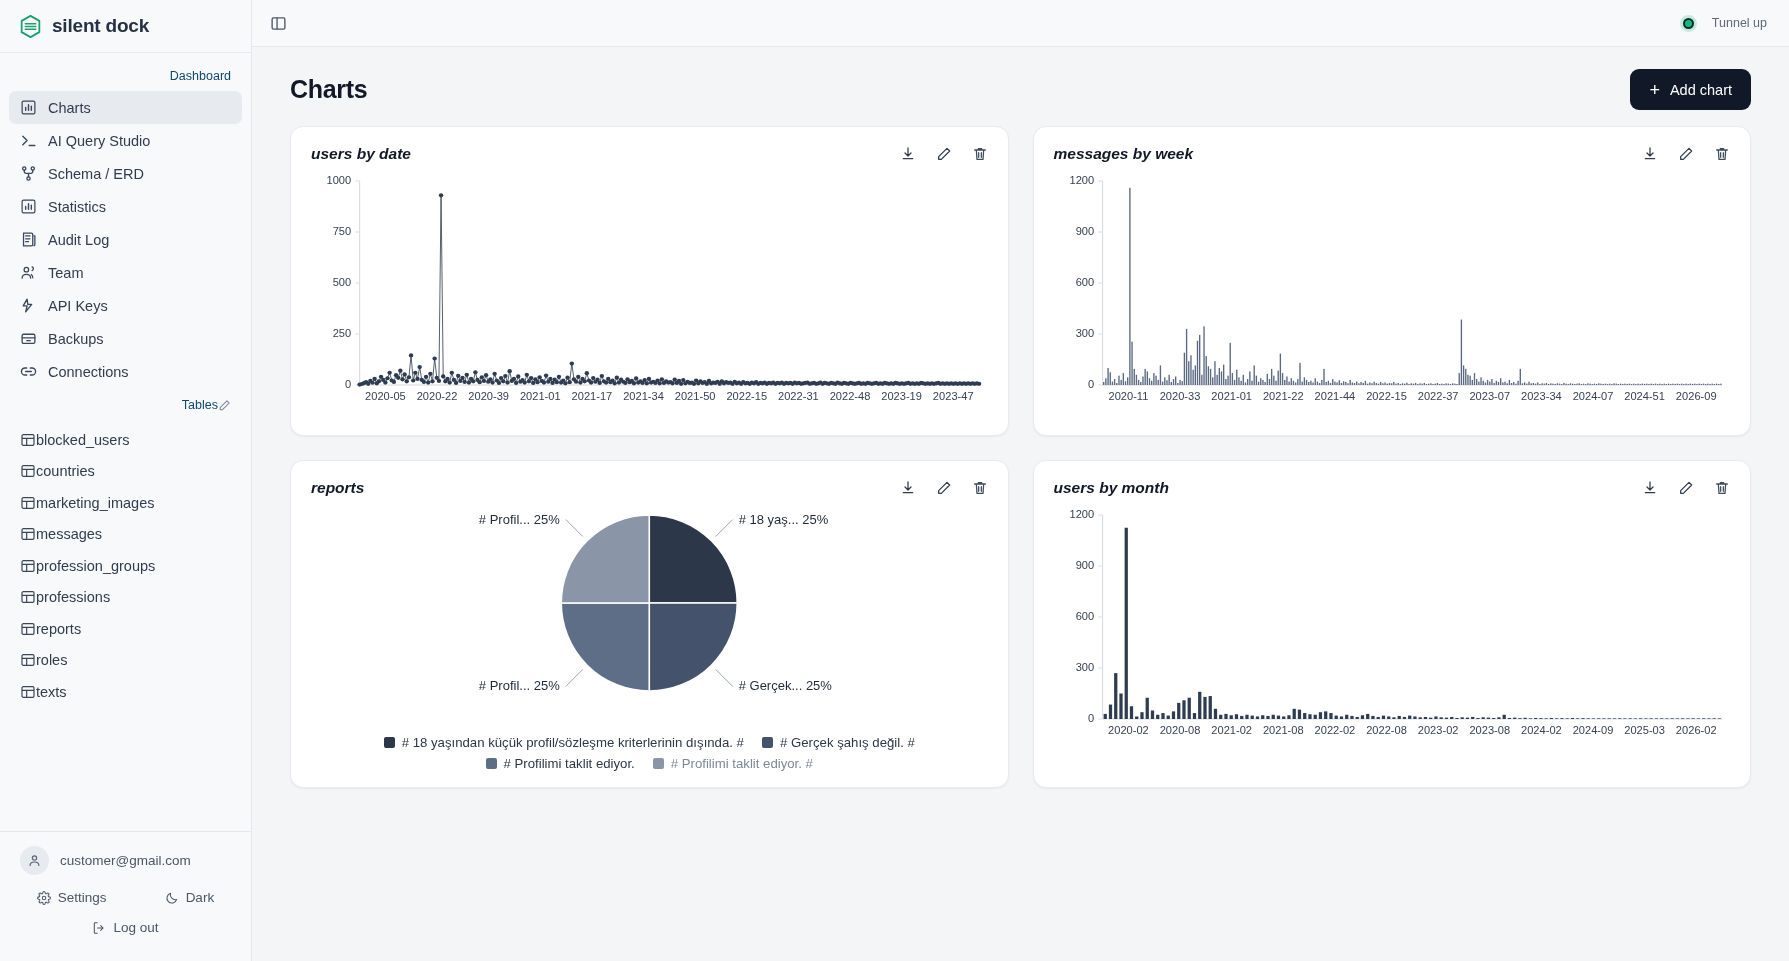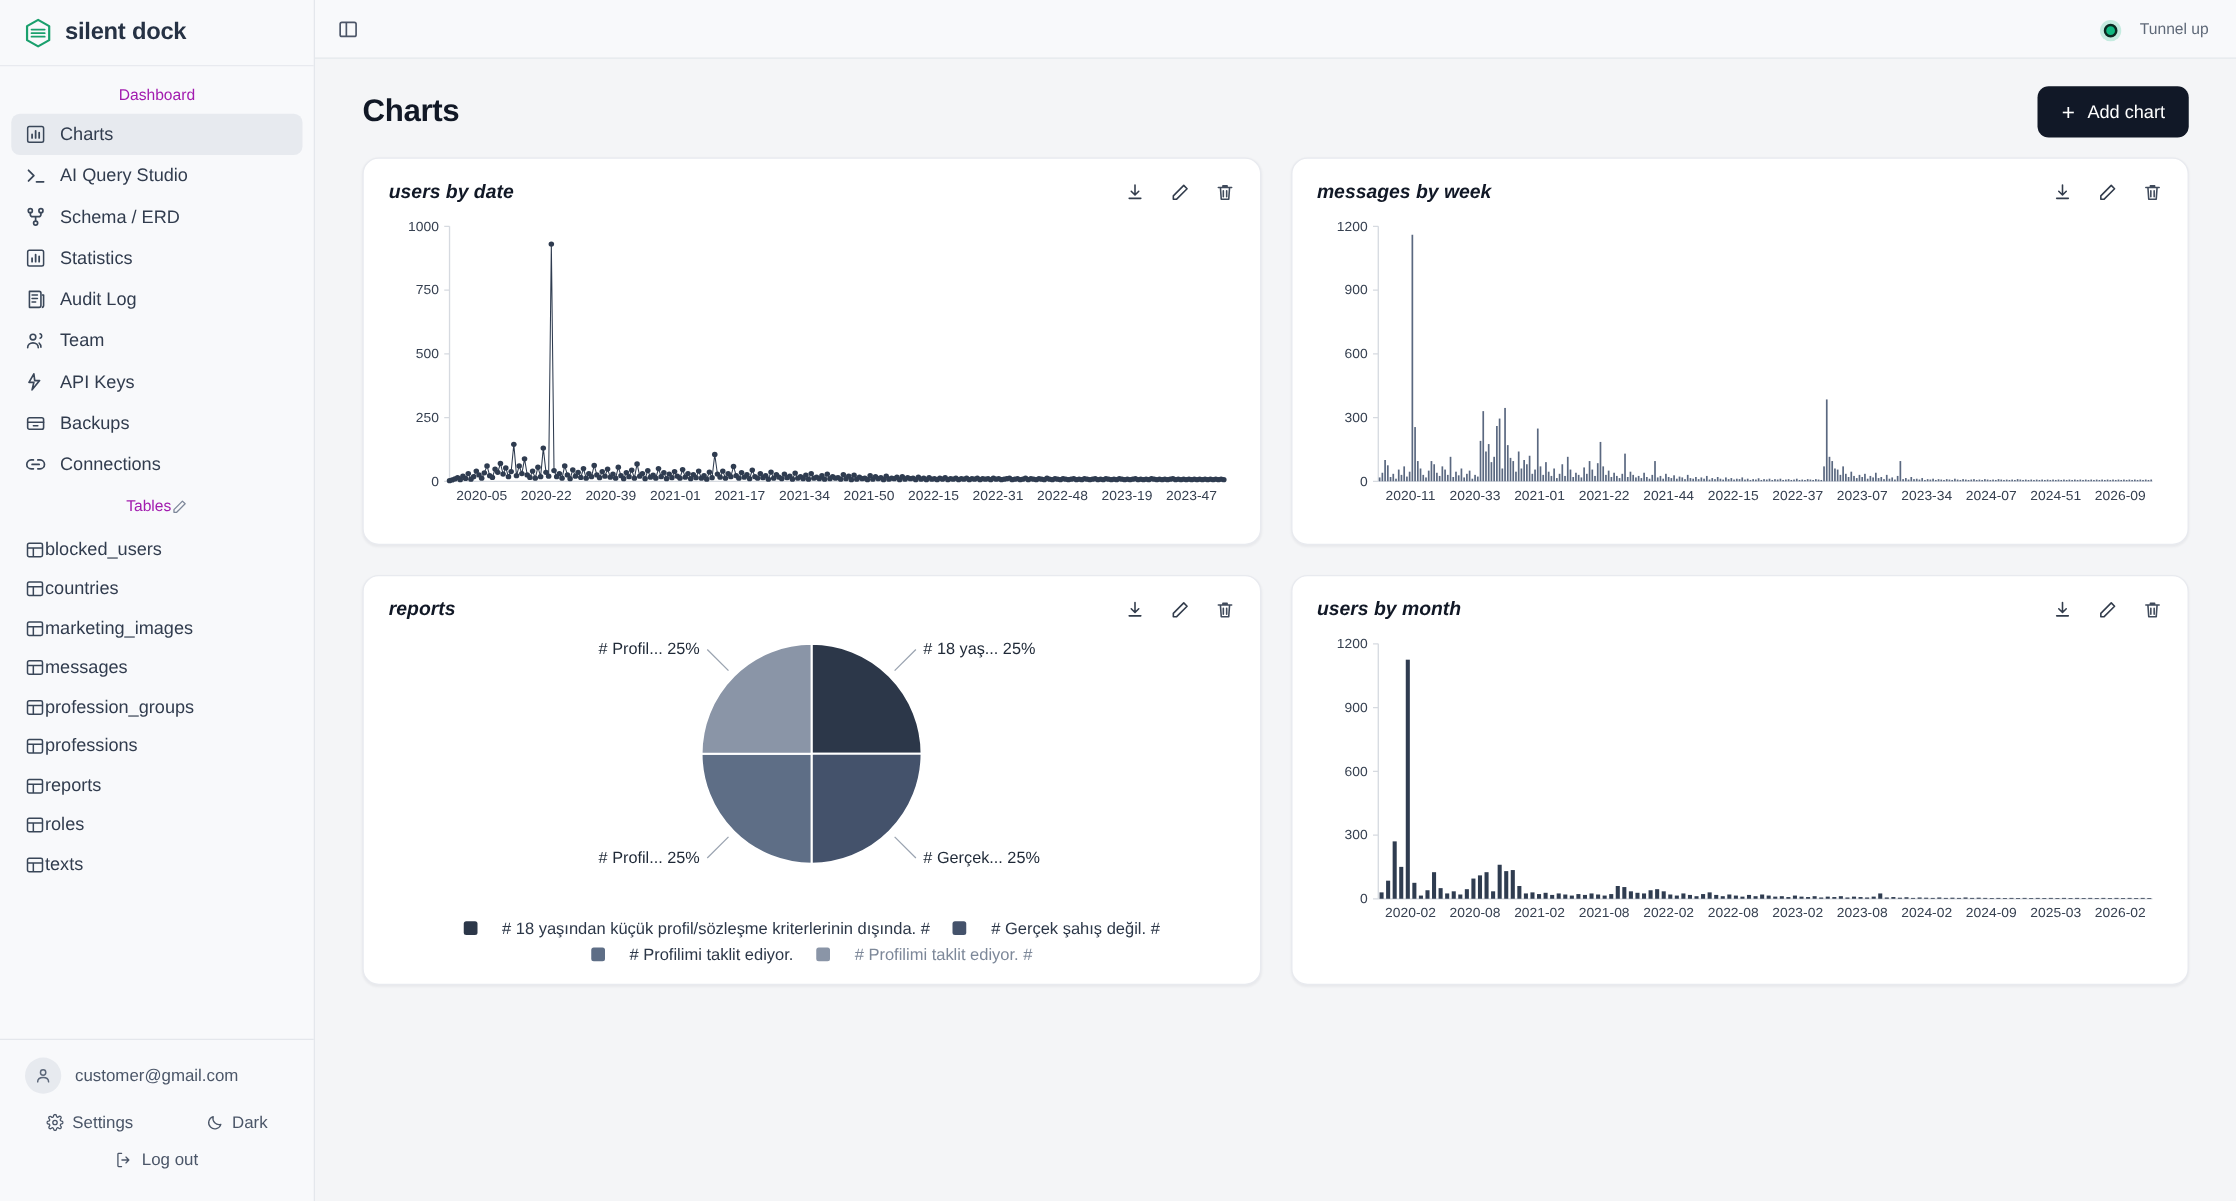--- a/index.html
+++ b/index.html
@@ -27,22 +27,22 @@
   }
   .brand-logo { width: 25px; height: 25px; display:block; }
   .brand-name {
     font-size: 19px; font-weight: bold; color: #263244; letter-spacing: -0.2px;
   }
   .nav-scroll {
     flex: 1 1 auto; overflow: hidden; padding-top: 10px;
     display: flex; flex-direction: column;
   }
   .group-label {
-    font-size: 12.5px; color: #a21caf; padding: 6px 20px 8px 20px;
-    display: flex; align-items: center; justify-content: center;
+    font-size: 12.5px; color: #0c4a6e; padding: 6px 20px 8px 20px;
+    display: flex; align-items: center; justify-content: flex-end;
   }
   .group-label .edit-pencil { color:#7d8799; display:flex; }
   .nav-item {
     display: flex; align-items: center; gap: 11px;
     margin: 0 9px; padding: 7px 11px; border-radius: 7px;
     font-size: 14.5px; color: #313c4e; cursor: pointer;
     height: 33px;
   }
   .nav-item.active { background: #e7eaef; }
   .nav-item .ico { width: 17px; height: 17px; flex: 0 0 17px; display:flex; align-items:center; justify-content:center; color:#3a4759; }
@@ -75,21 +75,21 @@
   
   .main { flex: 1 1 auto; display:flex; flex-direction: column; height: 961px; background:#f4f5f7; min-width:0;}
   .topbar {
     height: 47px; flex: 0 0 47px; background: #f8f9fb;
     border-bottom: 1px solid #e4e7ec;
     display:flex; align-items:center; justify-content: space-between;
     padding: 0 22px 0 18px;
   }
   .panel-toggle { color:#4d5668; display:flex; cursor:pointer; }
   .panel-toggle svg { width:17px; height:17px;}
-  .tunnel { display:flex; align-items:flex-end; gap:18px; font-size:12.5px; color:#5f6978;}
+  .tunnel { display:flex; align-items:center; gap:18px; font-size:12.5px; color:#5f6978;}
   .tunnel-dot {
     width: 11px; height: 11px; border-radius:50%;
     background: #10b981; border: 2px solid #0b2b22;
     box-shadow: 0 0 0 3px rgba(16,185,129,0.22);
   }
   .page-head {
     display:flex; align-items:center; justify-content:space-between;
     padding: 22px 38px 16px 38px;
   }
   .page-title { font-size: 25px; font-weight: bold; color:#111826; letter-spacing:-0.3px;}
@@ -118,21 +118,21 @@
   .chart-wrap { position:relative; width:100%; }
   .chart-wrap svg { display:block; width:100%; }
   .tick-lbl { font-size: 10.5px; fill:#374151; font-family:"Liberation Sans", sans-serif;}
   .pie-lbl { font-size: 13px; fill:#1f2937; font-family:"Liberation Sans", sans-serif;}
   .axis-line { stroke:#d6dae0; stroke-width:1; }
   .pie-legend {
     display:flex; flex-direction:column; align-items:center; gap:6px; margin-top: 6px;
     font-size: 13.2px; color:#2c3748;
   }
   .pl-row { display:flex; gap:18px; align-items:center; justify-content:center; flex-wrap:nowrap;}
-  .pl-item { display:flex; align-items:center; gap:20px; white-space:nowrap;}
+  .pl-item { display:flex; align-items:center; gap:7px; white-space:nowrap;}
   .pl-sw { width:11px; height:11px; border-radius:2px; flex:0 0 11px;}
   .pl-t4 { color:#7d8899; }
 </style>
 </head>
 <body>
 
 <div class="app">
 
   <aside class="sidebar">
 

